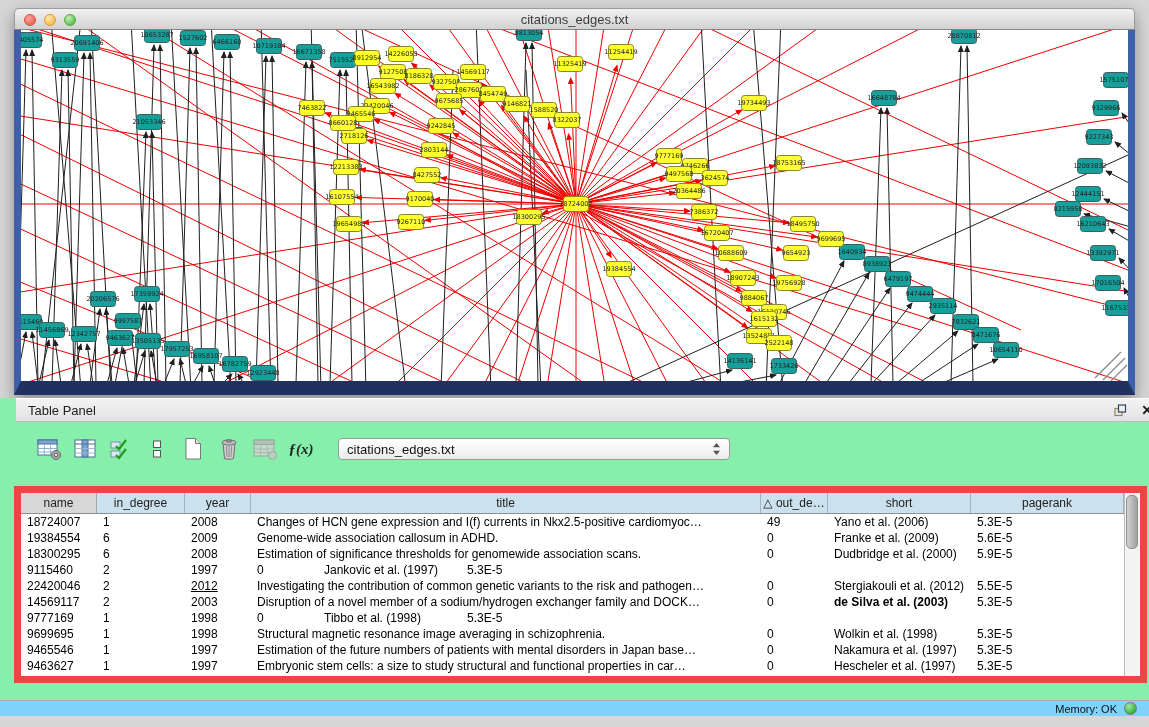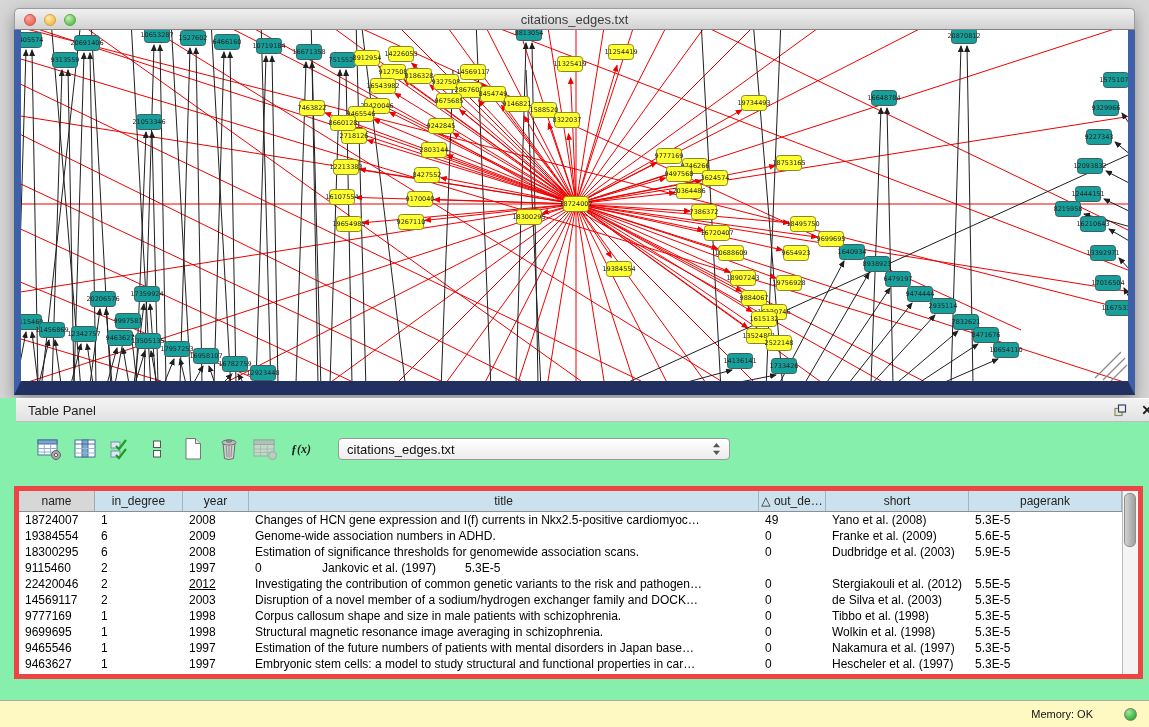--- a/index.html
+++ b/index.html
@@ -25,43 +25,43 @@
 
   
   .table-panel{position:absolute;left:0;top:398px;width:1149px;height:302px;background:#86efac;padding-left:16px;}
   .panel-header{height:24px;background:linear-gradient(#f3f3f3,#e2e2e2);border-top:1px solid #fdfdfd;border-bottom:1px solid #bcbcbc;display:flex;align-items:center;font-size:13px;color:#222;padding:0 12px;box-sizing:border-box;}
   .panel-header .spacer{flex:1;}
   .ph-icon{margin-left:14px;display:flex;align-items:center;cursor:default;}
   .close-x{font-size:14px;font-weight:bold;color:#1a1a1a;line-height:14px;}
 
   .toolbar{display:flex;align-items:center;margin:12px 0 0 18px;height:30px;}
   .tbtn{width:30px;height:28px;display:flex;align-items:center;justify-content:center;margin-right:6px;}
-  .fx{font-family:"Liberation Serif",serif;font-style:italic;font-size:12px;color:#222;font-weight:bold;}
+  .fx{font-family:"Liberation Serif",serif;font-style:italic;font-size:15px;color:#222;font-weight:bold;}
   .dropdown{margin-left:16px;width:392px;height:22px;border:1px solid #9a9a9a;border-radius:4px;background:linear-gradient(#ffffff,#ececec);display:flex;align-items:center;font-size:13px;color:#111;padding:0 8px;box-sizing:border-box;box-shadow:inset 0 1px 0 #fff;}
   .dd-label{flex:1;white-space:nowrap;overflow:hidden;}
 
-  .table-wrap{position:absolute;left:14px;top:88px;width:1119px;height:183px;border:5px solid #ef4444;background:#fff;display:flex;box-sizing:content-box;}
+  .table-wrap{position:absolute;left:14px;top:88px;width:1119px;height:183px;border:7px solid #ef4444;background:#fff;display:flex;box-sizing:content-box;}
   .tmain{width:1103px;}
   .thead{display:flex;height:21px;background:#cbe2ee;border-bottom:1px solid #8f8f8f;box-sizing:border-box;}
   .hcell{box-sizing:border-box;border-right:1px solid #9fb6c2;text-align:center;font-size:12px;line-height:20px;color:#222;background:#cbe2ee;overflow:hidden;white-space:nowrap;}
   .hcell.gray{background:#d7d7d7;border-right-color:#a8a8a8;}
   .tbody{background:#fff;}
   .trow{display:flex;height:16px;line-height:16px;}
   .tcell{box-sizing:border-box;padding-left:6px;font-size:12px;color:#000;white-space:nowrap;overflow:hidden;}
   .vscroll{width:14px;background:#f4f4f4;border-left:1px solid #bcbcbc;position:relative;}
   .vthumb{position:absolute;top:2px;left:1px;width:10px;height:52px;border-radius:5px;background:linear-gradient(90deg,#d2d2d2,#9f9f9f);border:1px solid #8f8f8f;}
 
   .tabbar{position:absolute;left:0;top:276px;width:100%;text-align:center;}
   .seg{display:inline-flex;border:1px solid #8b8b8b;border-radius:5px;overflow:hidden;background:#fff;box-shadow:0 1px 1px rgba(0,0,0,.15);}
   .seg .tab{padding:2px 14px;font-size:13px;line-height:17px;color:#111;border-left:1px solid #b5b5b5;background:linear-gradient(#ffffff,#f0f0f0);}
   .seg .tab:first-child{border-left:none;}
   .seg .tab.sel{background:linear-gradient(#7e7e7e,#646464);color:#e8e8e8;}
 
   
-  .statusbar{position:absolute;left:0;top:700px;width:1149px;height:27px;background:#fef9c3;border-top:1px solid #ababab;display:flex;align-items:center;justify-content:flex-end;padding-right:12px;box-sizing:border-box;font-size:11px;color:#111;gap:24px;}
+  .statusbar{position:absolute;left:0;top:700px;width:1149px;height:16px;background:#7dd3fc;border-top:1px solid #ababab;display:flex;align-items:center;justify-content:flex-end;padding-right:12px;box-sizing:border-box;font-size:11px;color:#111;}
   .mem-dot{width:13px;height:13px;border-radius:50%;margin-left:7px;background:radial-gradient(circle at 35% 30%,#9fe89f,#2eb22e 75%);border:1px solid #7a7a7a;box-sizing:border-box;}
 </style>
 </head>
 <body>
 
 <div class="screen">
 
   <div class="net-window">
     <div class="titlebar">
       <div class="lights">
@@ -575,39 +575,39 @@
             <div class="hcell" style="width: 143px;">short</div>
             <div class="hcell" style="width: 153px;">pagerank</div>
           </div>
         <div class="tbody">
             <div class="trow">
               <div class="tcell" style="width: 76px;">18724007</div>
               <div class="tcell" style="width: 88px;">1</div>
               <div class="tcell" style="width: 66px;">2008</div>
               <div class="tcell" style="width: 510px;">Changes of HCN gene expression and I(f) currents in Nkx2.5-positive cardiomyoc…</div>
               <div class="tcell" style="width: 67px;">49</div>
-              <div class="tcell" style="width: 143px;">Yano et al. (2008)</div>
+              <div class="tcell" style="width: 143px;">Yano et al. (2006)</div>
               <div class="tcell" style="width: 153px;">5.3E-5</div>
             </div>
             <div class="trow">
               <div class="tcell" style="width: 76px;">19384554</div>
               <div class="tcell" style="width: 88px;">6</div>
               <div class="tcell" style="width: 66px;">2009</div>
-              <div class="tcell" style="width: 510px;">Genome-wide association numbers in ADHD.</div>
+              <div class="tcell" style="width: 510px;">Genome-wide association callosum in ADHD.</div>
               <div class="tcell" style="width: 67px;">0</div>
               <div class="tcell" style="width: 143px;">Franke et al. (2009)</div>
               <div class="tcell" style="width: 153px;">5.6E-5</div>
             </div>
             <div class="trow">
               <div class="tcell" style="width: 76px;">18300295</div>
               <div class="tcell" style="width: 88px;">6</div>
               <div class="tcell" style="width: 66px;">2008</div>
               <div class="tcell" style="width: 510px;">Estimation of significance thresholds for genomewide association scans.</div>
               <div class="tcell" style="width: 67px;">0</div>
-              <div class="tcell" style="width: 143px;">Dudbridge et al. (2003)</div>
+              <div class="tcell" style="width: 143px;">Dudbridge et al. (2000)</div>
               <div class="tcell" style="width: 153px;">5.9E-5</div>
             </div>
             <div class="trow">
               <div class="tcell" style="width: 76px;">9115460</div>
               <div class="tcell" style="width: 88px;">2</div>
               <div class="tcell" style="width: 66px;">1997</div>
               <div class="tcell" style="width: 67px;">0</div>
               <div class="tcell" style="width: 143px;">Jankovic et al. (1997)</div>
               <div class="tcell" style="width: 153px;">5.3E-5</div>
             </div>
@@ -619,28 +619,27 @@
               <div class="tcell" style="width: 67px;">0</div>
               <div class="tcell" style="width: 143px;">Stergiakouli et al. (2012)</div>
               <div class="tcell" style="width: 153px;">5.5E-5</div>
             </div>
             <div class="trow">
               <div class="tcell" style="width: 76px;">14569117</div>
               <div class="tcell" style="width: 88px;">2</div>
               <div class="tcell" style="width: 66px;">2003</div>
               <div class="tcell" style="width: 510px;">Disruption of a novel member of a sodium/hydrogen exchanger family and DOCK…</div>
               <div class="tcell" style="width: 67px;">0</div>
-              <div class="tcell" style="width: 143px;">de Silva et al. (2003)</div>
+              <div class="tcell" style="width: 143px; font-weight: bold;">de Silva et al. (2003)</div>
               <div class="tcell" style="width: 153px;">5.3E-5</div>
             </div>
             <div class="trow">
               <div class="tcell" style="width: 76px;">9777169</div>
               <div class="tcell" style="width: 88px;">1</div>
               <div class="tcell" style="width: 66px;">1998</div>
-              <div class="tcell" style="width: 510px;">Corpus callosum shape and size in male patients with schizophrenia.</div>
               <div class="tcell" style="width: 67px;">0</div>
               <div class="tcell" style="width: 143px;">Tibbo et al. (1998)</div>
               <div class="tcell" style="width: 153px;">5.3E-5</div>
             </div>
             <div class="trow">
               <div class="tcell" style="width: 76px;">9699695</div>
               <div class="tcell" style="width: 88px;">1</div>
               <div class="tcell" style="width: 66px;">1998</div>
               <div class="tcell" style="width: 510px;">Structural magnetic resonance image averaging in schizophrenia.</div>
               <div class="tcell" style="width: 67px;">0</div>
@@ -653,21 +652,21 @@
               <div class="tcell" style="width: 66px;">1997</div>
               <div class="tcell" style="width: 510px;">Estimation of the future numbers of patients with mental disorders in Japan base…</div>
               <div class="tcell" style="width: 67px;">0</div>
               <div class="tcell" style="width: 143px;">Nakamura et al. (1997)</div>
               <div class="tcell" style="width: 153px;">5.3E-5</div>
             </div>
             <div class="trow">
               <div class="tcell" style="width: 76px;">9463627</div>
               <div class="tcell" style="width: 88px;">1</div>
               <div class="tcell" style="width: 66px;">1997</div>
-              <div class="tcell" style="width: 510px;">Embryonic stem cells: a model to study structural and functional properties in car…</div>
+              <div class="tcell" style="width: 510px;">Embryonic stem cells: a size to study structural and functional properties in car…</div>
               <div class="tcell" style="width: 67px;">0</div>
               <div class="tcell" style="width: 143px;">Hescheler et al. (1997)</div>
               <div class="tcell" style="width: 153px;">5.3E-5</div>
             </div>
           </div>
       </div>
       <div class="vscroll">
         <div class="vthumb"></div>
       </div>
     </div>

